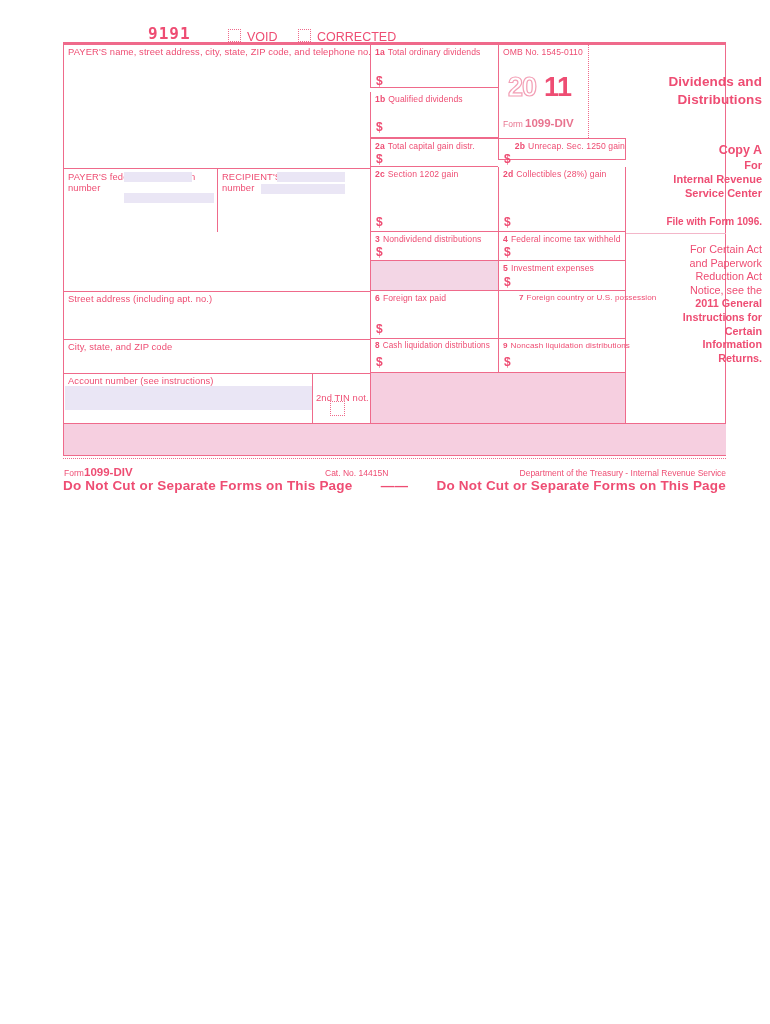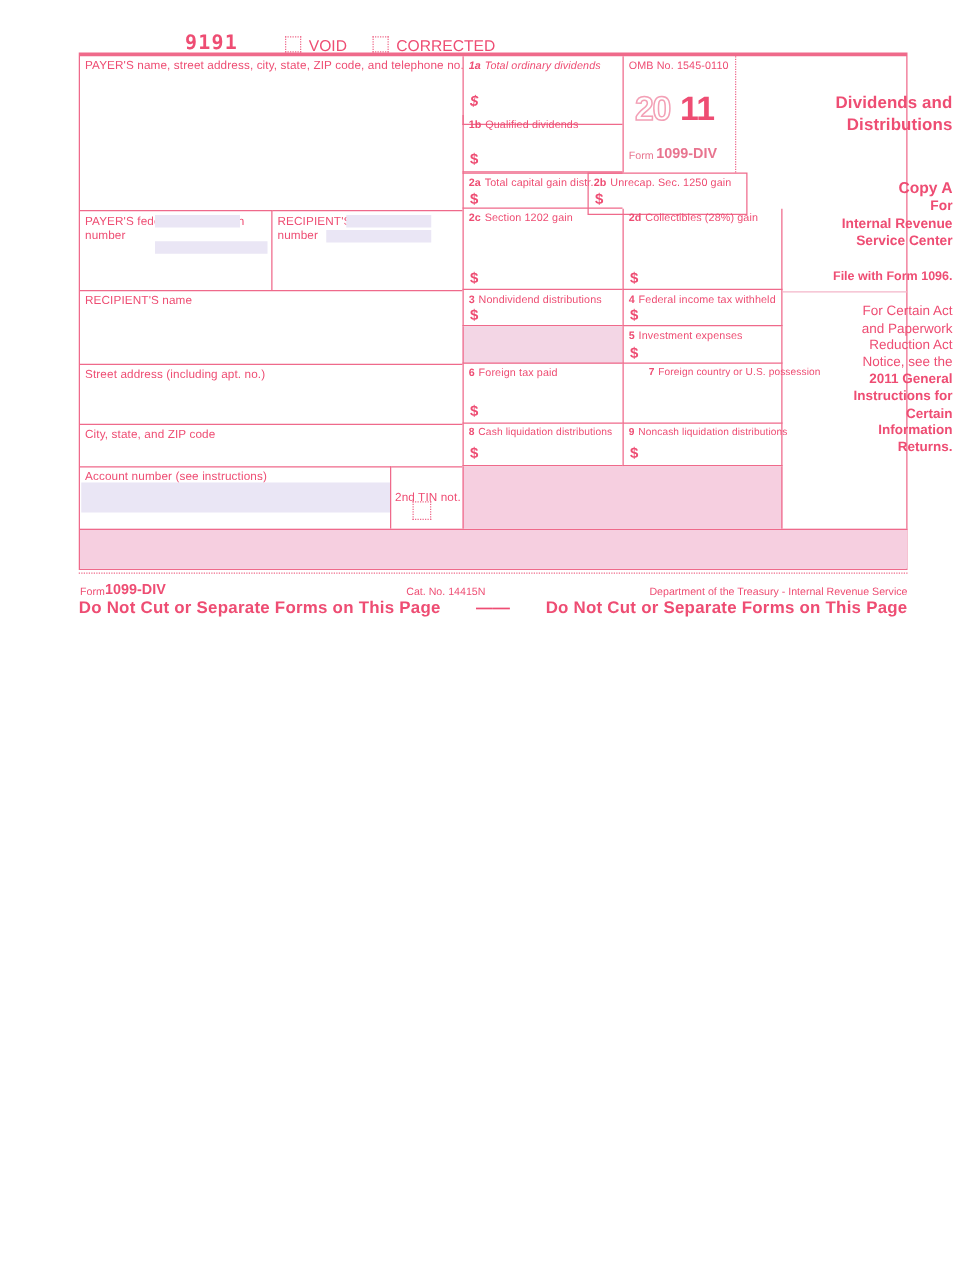--- a/index.html
+++ b/index.html
@@ -124,23 +124,20 @@
 
   <div class="cell bt" style="left:218px;top:168px;width:152px;height:64px;">
     <div class="lbl big" style="line-height:11px;">
       <span>RECIPIENT'S identification</span><br>
       <span>number</span>
     </div>
   </div>
   <div class="lav" style="left:277px;top:172px;width:68px;height:10px;"></div>
   <div class="lav" style="left:261px;top:184px;width:84px;height:10px;"></div>
 
-  <div class="cell bt" style="left:64px;top:232px;width:306px;height:59px;">
-    <div class="lbl big">RECIPIENT'S name</div>
-  </div>
 
   <div class="cell bt" style="left:64px;top:291px;width:306px;height:48px;">
     <div class="lbl big">Street address (including apt. no.)</div>
   </div>
 
   <div class="cell bt" style="left:64px;top:339px;width:306px;height:34px;">
     <div class="lbl big">City, state, and ZIP code</div>
   </div>
 
   <div class="cell bt br" style="left:64px;top:373px;width:249px;height:50px;">
@@ -148,21 +145,21 @@
   </div>
   <div class="lav" style="left:65px;top:386px;width:247px;height:24px;"></div>
 
   <div class="cell bt" style="left:313px;top:373px;width:57px;height:50px;">
     <div class="lbl big" style="padding-left:3px;margin-top:17px;">2nd TIN not.</div>
     <div style="position:absolute;left:17px;top:27px;width:13px;height:13px;border:1.2px dotted #ef6a8b;background:#fff;"></div>
   </div>
 
   <div class="cell bt" style="left:64px;top:423px;width:662px;height:32px;background:#f6cfe0;"></div>
 
-  <div class="cell bl bb" style="left:370px;top:45px;width:128px;height:55px;font-style:italic;">
+  <div class="cell bl bb" style="left:370px;top:45px;width:128px;height:43px;">
     <div class="lbl"><span class="bx">1a</span><span>Total ordinary dividends</span></div>
     <div class="dollar" style="top:30px;">$</div>
   </div>
 
   <div class="cell bl bb" style="left:370px;top:92px;width:128px;height:46px;">
     <div class="lbl"><span class="bx">1b</span><span>Qualified dividends</span></div>
     <div class="dollar" style="top:29px;">$</div>
   </div>
 
   <div class="cell bl" style="left:498px;top:45px;width:90px;height:93px;">
@@ -172,21 +169,21 @@
   <div id="yearout" style="left:508px;top:74px;">20</div>
   <div id="yearin" style="left:544px;top:74px;">11</div>
   <div class="abs" style="left:503px;top:119px;font-size:8.5px;">Form</div>
   <div class="abs" style="left:525px;top:117px;font-size:11.5px;font-weight:700;">1099-DIV</div>
 
   <div class="cell bl bt bb" style="left:370px;top:138px;width:128px;height:29px;">
     <div class="lbl"><span class="bx">2a</span><span>Total capital gain distr.</span></div>
     <div class="dollar" style="top:14px;">$</div>
   </div>
 
-  <div class="cell bl bt bb br" style="left:470px;top:138px;width:128px;height:34px;">
+  <div class="cell bl bt bb br" style="left:498px;top:138px;width:128px;height:22px;text-align:right;">
     <div class="lbl"><span class="bx">2b</span><span>Unrecap. Sec. 1250 gain</span></div>
     <div class="dollar" style="top:14px;">$</div>
   </div>
 
   <div class="cell bl bb" style="left:370px;top:167px;width:128px;height:65px;">
     <div class="lbl"><span class="bx">2c</span><span>Section 1202 gain</span></div>
     <div class="dollar" style="top:49px;">$</div>
   </div>
 
   <div class="cell bl bb br" style="left:498px;top:167px;width:128px;height:65px;">

